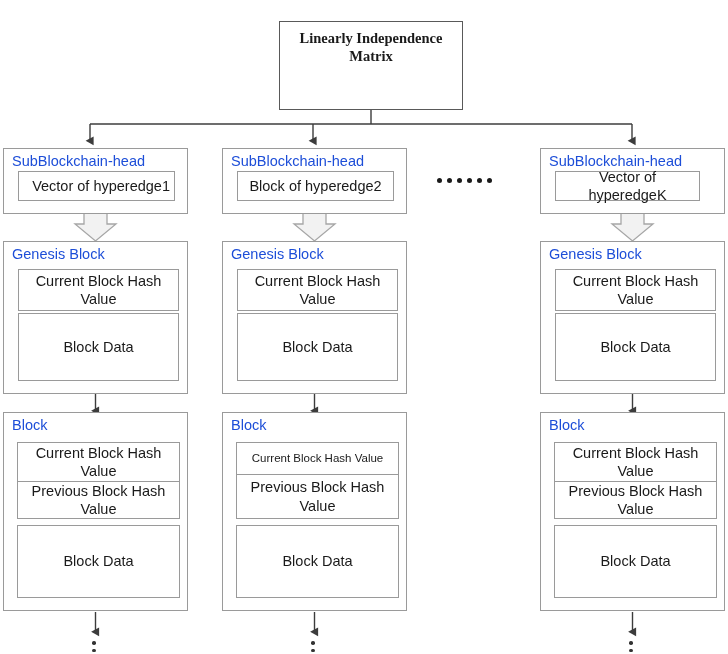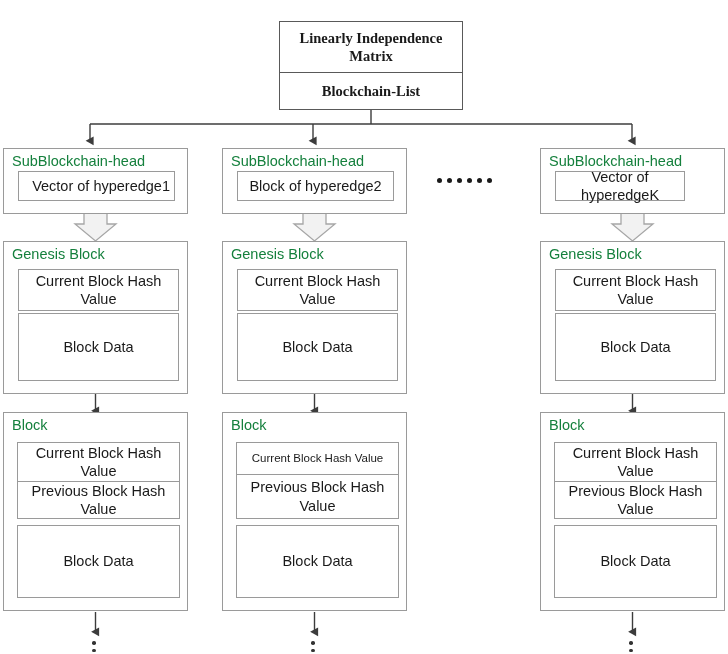--- a/index.html
+++ b/index.html
@@ -48,21 +48,21 @@
   .outer-box {
     border: 1px solid #9a9a9a;
     background: #ffffff;
   }
   .outer-title {
     position: absolute;
     left: 8px;
     top: 5px;
     font-size: 14.5px;
     line-height: 1.1;
-    color: #15803d;
+    color: #1d4ed8;
     white-space: nowrap;
   }
   .inner-box {
     border: 1px solid #9a9a9a;
     background: #ffffff;
     display: flex;
     align-items: center;
     justify-content: center;
     text-align: center;
     font-size: 14.5px;
@@ -155,21 +155,20 @@
     <g>
       <path d="M314.5,599 L314.5,619" stroke="#3c3c3c" stroke-width="1.4" fill="none" marker-end="url(#arrowSolid)"></path>
     </g>
     <g>
       <path d="M632.5,599 L632.5,619" stroke="#3c3c3c" stroke-width="1.4" fill="none" marker-end="url(#arrowSolid)"></path>
     </g>
   </svg>
 
   <div class="abs root-box" style="left:279px; top:8px; width:184px; height:89px;">
     <div class="root-sec" style="top:0; height:50px; padding:0 10px;">Linearly Independence Matrix</div>
-    <div class="root-sec second" style="top:50px; height:37px; padding:0 10px;">Blockchain-List</div>
   </div>
 
   <div class="abs outer-box" style="left:3px; top:135px; width:185px; height:66px;">
     <div class="outer-title">SubBlockchain-head</div>
     <div class="abs inner-box" style="left:14px; top:22px; width:157px; height:30px;justify-content:flex-end;">
       <span>Vector of hyperedge1</span>
     </div>
   </div>
 
   <div class="abs outer-box" style="left:3px; top:228px; width:185px; height:153px;">
@@ -241,21 +240,21 @@
     <i></i>
       <i></i>
       <i></i>
       <i></i>
       <i></i>
       <i></i>
   </div>
 
   <div class="abs outer-box" style="left:540px; top:135px; width:185px; height:66px;">
     <div class="outer-title">SubBlockchain-head</div>
-    <div class="abs inner-box" style="left:14px; top:22px; width:130px; height:30px;">
+    <div class="abs inner-box" style="left:14px; top:22px; width:145px; height:30px;">
       <span>Vector of hyperedgeK</span>
     </div>
   </div>
 
   <div class="abs outer-box" style="left:540px; top:228px; width:185px; height:153px;">
     <div class="outer-title">Genesis Block</div>
     <div class="abs inner-box" style="left:14px; top:27px; width:161px; height:42px;">
       <span>Current Block Hash Value</span>
     </div>
     <div class="abs inner-box" style="left:14px; top:71px; width:161px; height:68px;">

